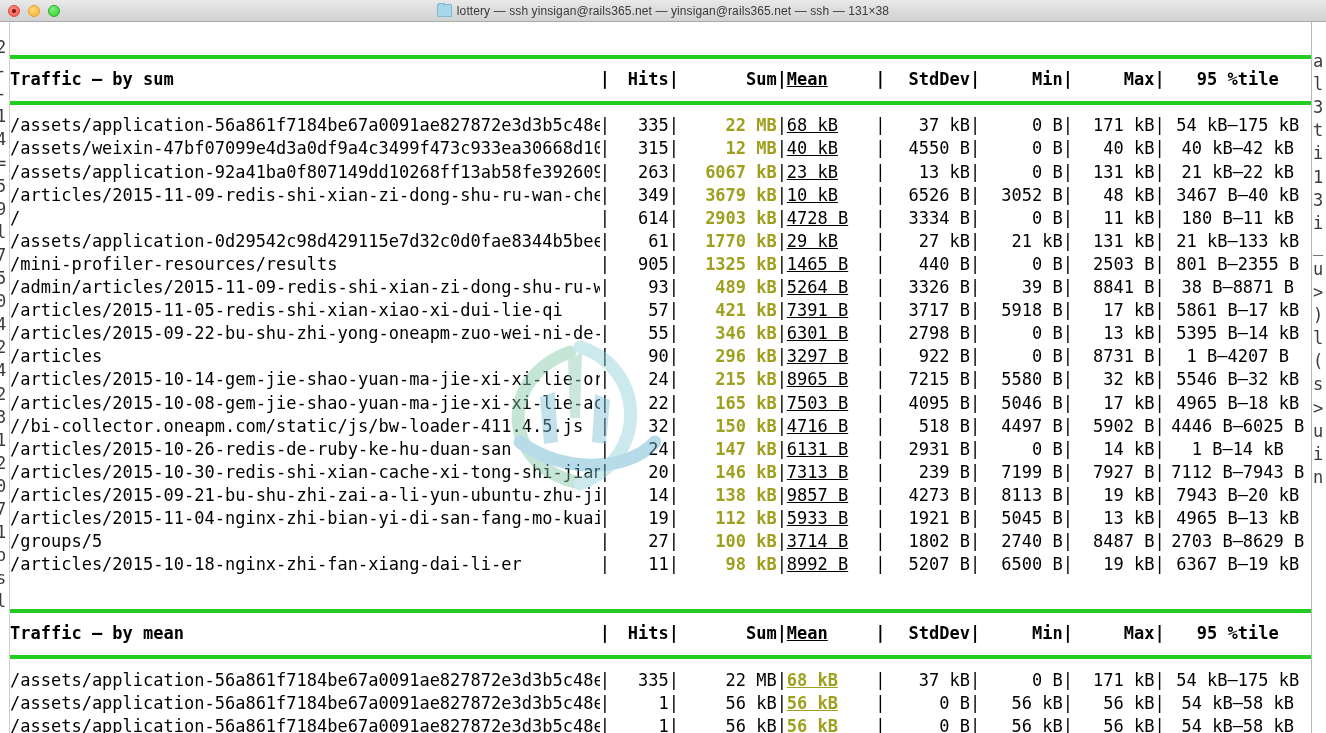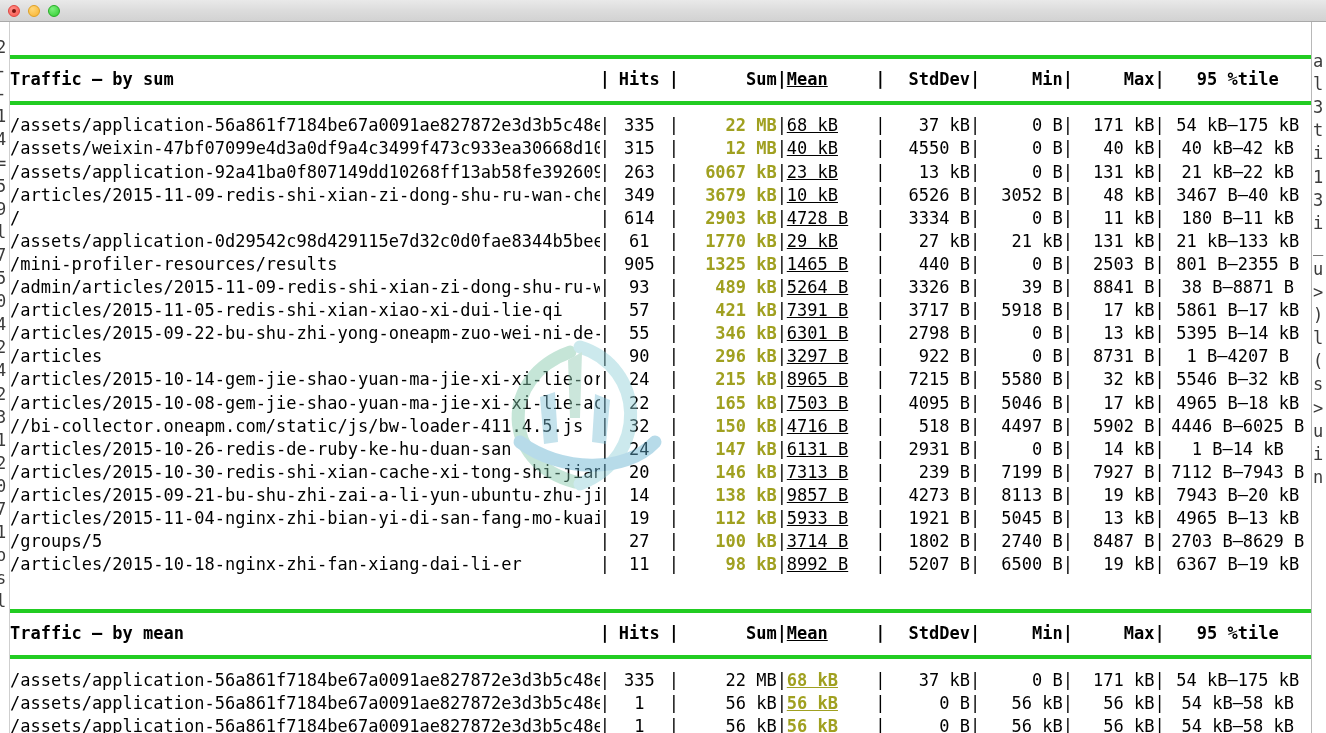--- a/index.html
+++ b/index.html
@@ -164,21 +164,21 @@
     align-items: baseline;
     height: 23.1px;
     line-height: 23.1px;
     font-family: "DejaVu Sans Mono", monospace;
     font-size: 17px;
     white-space: pre;
     color: #000000;
   }
   .c-path   { width: 620px;  text-align: left;  overflow: hidden; }
   .sep      { width: 10px;  text-align: center; color: #000; }
-  .c-hits   { width: 62px;  text-align: center; }
+  .c-hits   { width: 62px;  text-align: right; }
   .c-sum    { width: 103px; text-align: right; }
   .c-mean   { width: 93px;  text-align: left; text-decoration: underline; }
   .c-stddev { width: 89px;  text-align: right; }
   .c-min    { width: 87px;  text-align: right; }
   .c-max    { width: 86px;  text-align: right; }
   .c-pct    { width: 154px; text-align: center; }
 
   .hdr { font-weight: bold; }
   .hdr .c-path { font-weight: bold; }
   .hl { color: #a0a020; font-weight: bold; }
@@ -221,20 +221,24 @@
   }
 </style>
 </head>
 <body>
 
 <div id="titlebar">
   <div id="traffic-lights">
     <span class="light close"></span>
     <span class="light min"></span>
     <span class="light max"></span>
+  </div>
+  <div id="title-center">
+    <span id="folder-icon"></span>
+    <span>lottery — ssh yinsigan@rails365.net — yinsigan@rails365.net — ssh — 131×38</span>
   </div>
 </div>
 
 <div id="terminal-wrap">
 
   <div id="left-gutter"><div class="gl" style="top: 14px;">2</div><div class="gl" style="top: 37.1px;">-</div><div class="gl" style="top: 60.2px;">-</div><div class="gl" style="top: 83.3px;">1</div><div class="gl" style="top: 106.4px;">4</div><div class="gl" style="top: 129.5px;">=</div><div class="gl" style="top: 152.6px;">5</div><div class="gl" style="top: 175.7px;">9</div><div class="gl" style="top: 198.8px;">l</div><div class="gl" style="top: 221.9px;">7</div><div class="gl" style="top: 245px;">5</div><div class="gl" style="top: 268.1px;">0</div><div class="gl" style="top: 291.2px;">4</div><div class="gl" style="top: 314.3px;">2</div><div class="gl" style="top: 337.4px;">4</div><div class="gl" style="top: 360.5px;">2</div><div class="gl" style="top: 383.6px;">3</div><div class="gl" style="top: 406.7px;">1</div><div class="gl" style="top: 429.8px;">2</div><div class="gl" style="top: 452.9px;">0</div><div class="gl" style="top: 476px;">7</div><div class="gl" style="top: 499.1px;">1</div><div class="gl" style="top: 522.2px;">o</div><div class="gl" style="top: 545.3px;">s</div><div class="gl" style="top: 568.4px;">l</div></div>
 
   <div id="screen">
     <div id="screen-content">
         <div class="blank"></div>

